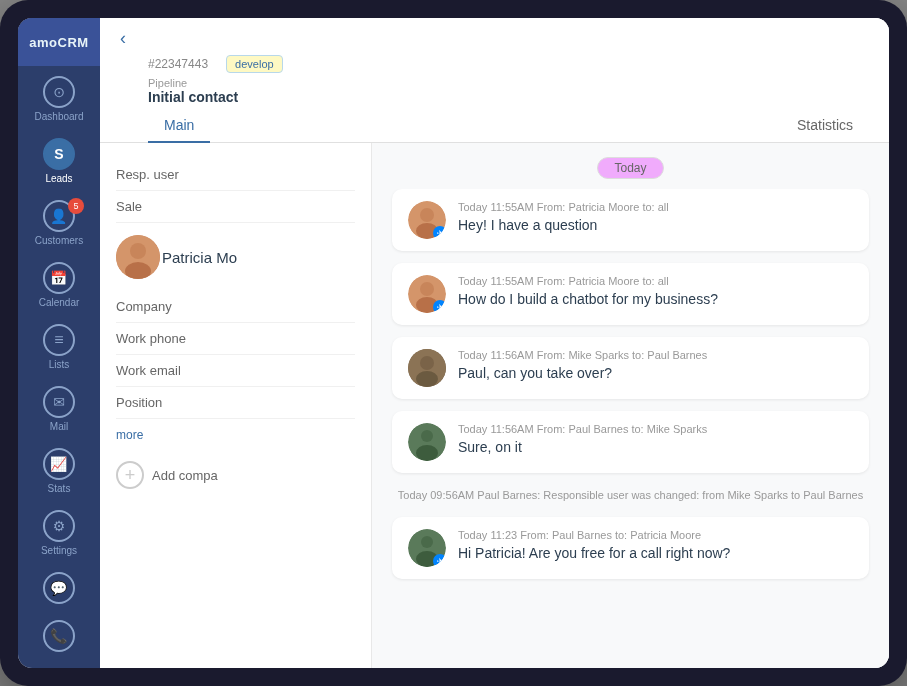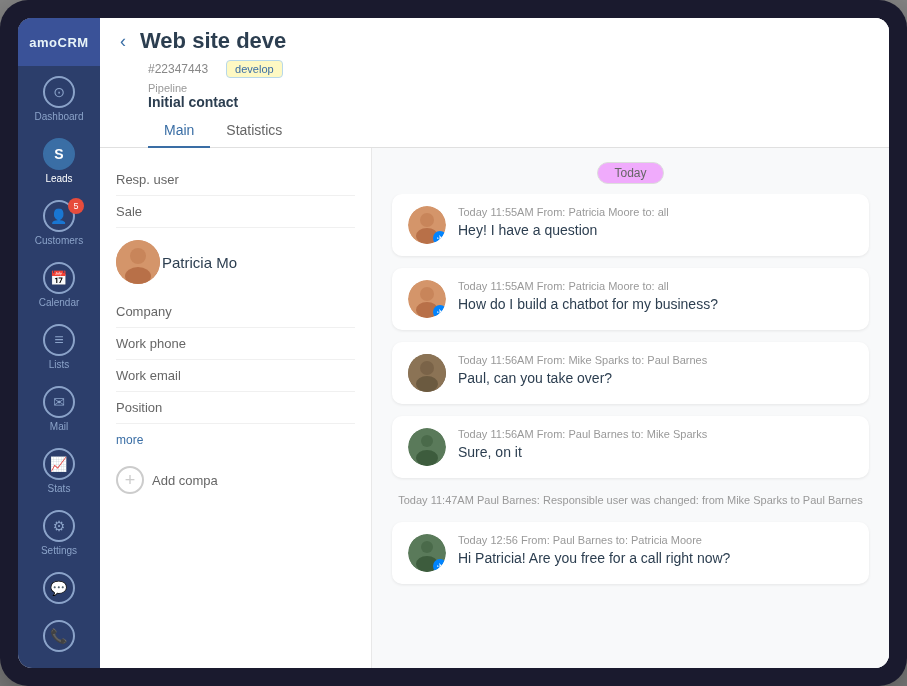--- a/index.html
+++ b/index.html
@@ -142,22 +142,23 @@
       border: 1px solid #b8d8ea;
     }
     .pipeline-info {
       padding-left: 28px;
       margin-bottom: 4px;
     }
     .pipeline-label { font-size: 11px; color: #999; }
     .pipeline-stage { font-size: 14px; font-weight: 600; color: #2c3e50; }
     .tabs {
       display: flex;
-      gap: 0;
+      gap: 12px;
       padding-left: 28px;
+      justify-content: space-between;
     }
     .tab {
       padding: 8px 16px;
       font-size: 14px;
       cursor: pointer;
       color: #666;
       border-bottom: 2px solid transparent;
       margin-bottom: -1px;
     }
     .tab.active {
@@ -369,21 +370,20 @@
           <div class="icon-circle">📞</div>
         </div>
       </div>
     </div>
 
     <div class="main-area">
 
       <div class="header">
         <div class="header-top">
           <span class="back-btn">‹</span>
-          <span class="page-title">Web site deve</span>
         </div>
         <div class="id-badge">
           <span class="id-text">#22347443</span>
           <span class="status-badge">develop</span>
         </div>
         <div class="pipeline-info">
           <div class="pipeline-label">Pipeline</div>
           <div class="pipeline-stage">Initial contact</div>
         </div>
         <div class="tabs">
@@ -494,34 +494,34 @@
                   <ellipse cx="19" cy="30" rx="11" ry="8" fill="#3d5c3d"></ellipse>
                 </svg>
               </div>
               <div class="bubble-content">
                 <div class="bubble-meta">Today 11:56AM From: Paul Barnes to: Mike Sparks</div>
                 <div class="bubble-text">Sure, on it</div>
               </div>
             </div>
 
             <div class="system-msg">
-              <span>Today 11:47AM Paul Barnes: Responsible user was changed: from Mike Sparks to Paul Barnes</span>
+              <span>Today 09:56AM Paul Barnes: Responsible user was changed: from Mike Sparks to Paul Barnes</span>
             </div>
 
             <div class="chat-bubble">
               <div class="bubble-avatar">
                 <svg viewBox="0 0 38 38" xmlns="http://www.w3.org/2000/svg" width="38" height="38">
                   <circle cx="19" cy="19" r="19" fill="#5a7a5a"></circle>
                   <circle cx="19" cy="13" r="6" fill="#4a6a4a"></circle>
                   <ellipse cx="19" cy="30" rx="11" ry="8" fill="#3d5c3d"></ellipse>
                 </svg>
                 <div class="messenger-icon">✈</div>
               </div>
               <div class="bubble-content">
-                <div class="bubble-meta">Today 12:56 From: Paul Barnes to: Patricia Moore</div>
+                <div class="bubble-meta">Today 11:23 From: Paul Barnes to: Patricia Moore</div>
                 <div class="bubble-text">Hi Patricia! Are you free for a call right now?</div>
               </div>
             </div>
 
           </div>
         </div>
       </div>
     </div>
   </div>
 </div>

